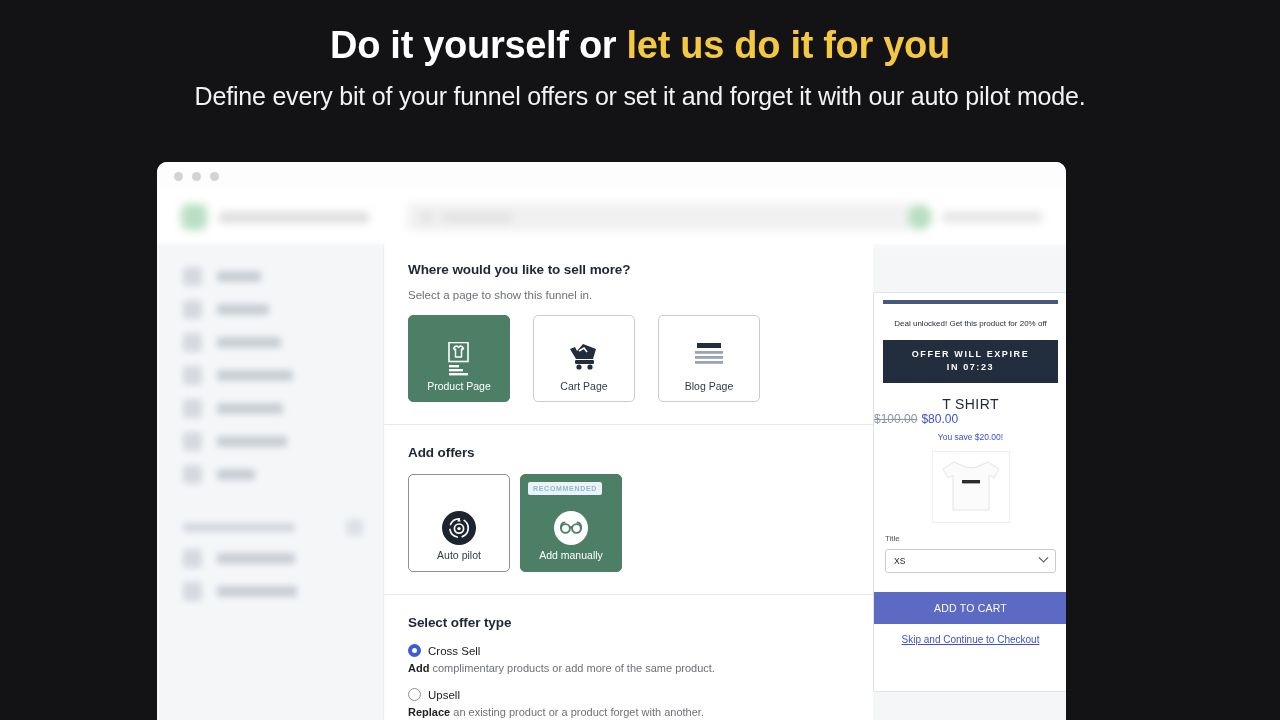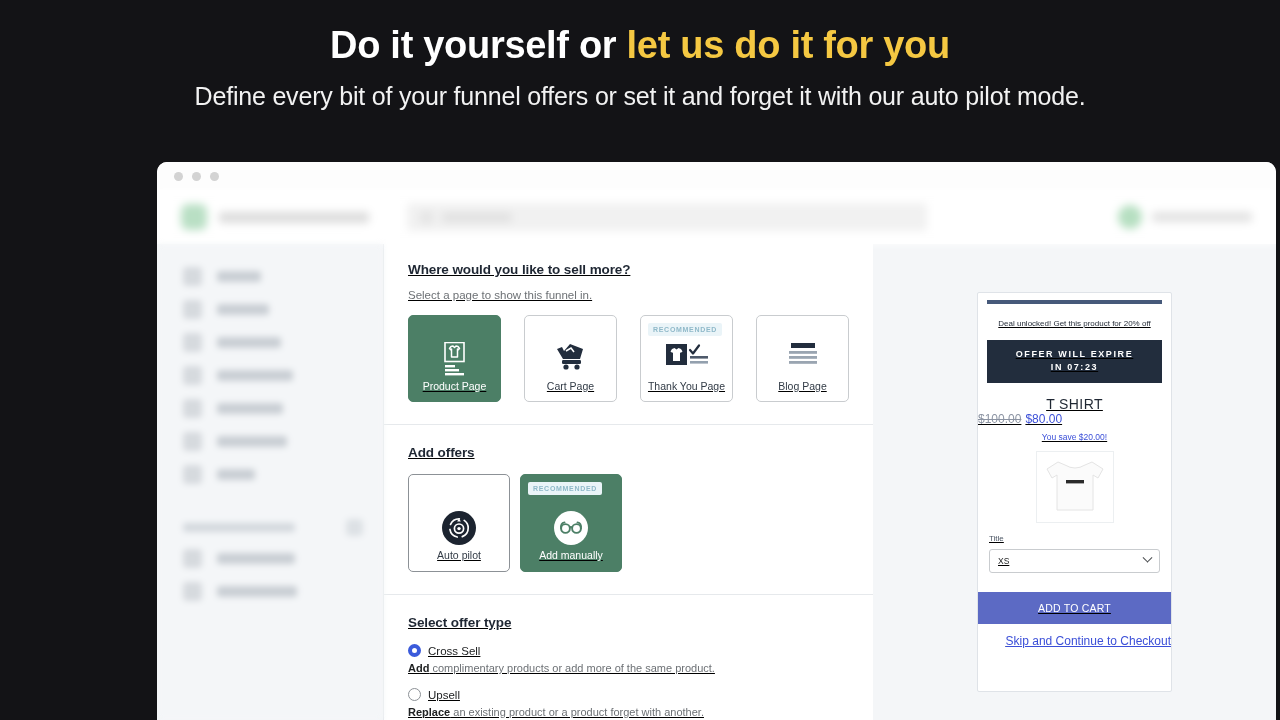--- a/index.html
+++ b/index.html
@@ -18,25 +18,24 @@
   }
   .hero-title .accent { color: #f5c842; }
   .hero-sub {
     margin-top: 14px; font-size: 25px; font-weight: 400;
     color: #f2f2f2; letter-spacing: -0.2px;
   }
 
   
   .window {
     position: absolute; left: 157px; top: 162px;
-    width: 1119px; height: 558px;
+    width: 909px; height: 558px;
     background: #ffffff;
     border-radius: 10px 10px 0 0;
     overflow: hidden;
-    text-decoration: underline;
   }
   .titlebar {
     height: 28px; background: #fdfdfd; display: flex;
     align-items: center; padding-left: 17px; gap: 9px;
   }
   .dot { width: 9px; height: 9px; border-radius: 50%; background: #d3d3d3; }
 
   
   .appbar {
     height: 54px; background: #ffffff; display: flex; align-items: center;
@@ -166,21 +165,21 @@
   .pselect .chev {
     position: absolute; right: 8px; width: 7px; height: 7px;
     border-right: 1.6px solid #44474a; border-bottom: 1.6px solid #44474a;
     transform: rotate(45deg) translate(-2px,-2px);
   }
   .pcart {
     margin-top: 19px; background: #5c6ac4; color: #ffffff;
     text-align: center; font-size: 10.5px; padding: 10px 8px; letter-spacing: 0.2px;
   }
   .pskip {
-    text-align: right; font-size: 12px; color: #3b4fd8;
+    text-align: center; font-size: 10px; color: #3b4fd8;
     text-decoration: underline; padding: 10px 0 0 0;
   }
 </style>
 </head>
 <body>
 
 <div class="hero">
   <div class="hero-title">
     <span>Do it yourself or </span><span class="accent">let us do it for you</span>
   </div>
@@ -282,33 +281,20 @@
                 <path d="M3 7 L8 5 L10 9 L16 2 L29 7 L26 17 L9 17 Z" fill="#222d3d"></path>
                 <rect x="8" y="18" width="19" height="4" rx="1.2" fill="#222d3d"></rect>
                 <circle cx="12" cy="25" r="2.6" fill="#222d3d"></circle>
                 <circle cx="23" cy="25" r="2.6" fill="#222d3d"></circle>
                 <path d="M12 9 L17 6 L20 10" fill="none" stroke="#ffffff" stroke-width="1.6"></path>
               </svg>
             </span>
             <span class="clabel">Cart Page</span>
           </div>
 
-          <div class="card">
-            <span class="badge">RECOMMENDED</span>
-            <span class="art">
-              <svg width="42" height="26" viewBox="0 0 42 26">
-                <rect x="0" y="2" width="21" height="21" fill="#222d3d"></rect>
-                <path d="M6 7 L8.5 6 L10.5 7.6 L12.5 6 L15 7 L16.5 9.5 L14.6 11 L14 10 L14 19 L7 19 L7 10 L6.4 11 L4.5 9.5 Z" fill="#ffffff"></path>
-                <path d="M24 8 L27 11.5 L33 3.5" fill="none" stroke="#222d3d" stroke-width="2.2" stroke-linecap="round" stroke-linejoin="round"></path>
-                <rect x="24" y="14" width="18" height="2.6" fill="#4e5a6b"></rect>
-                <rect x="24" y="19" width="18" height="2.6" fill="#93a0ae"></rect>
-              </svg>
-            </span>
-            <span class="clabel">Thank You Page</span>
-          </div>
 
           <div class="card">
             <span class="art">
               <svg width="32" height="26" viewBox="0 0 32 26">
                 <rect x="4" y="1" width="24" height="5" fill="#222d3d"></rect>
                 <rect x="2" y="9" width="28" height="2.8" fill="#9aa5b1"></rect>
                 <rect x="2" y="14" width="28" height="2.8" fill="#9aa5b1"></rect>
                 <rect x="2" y="19" width="28" height="2.8" fill="#9aa5b1"></rect>
               </svg>
             </span>

